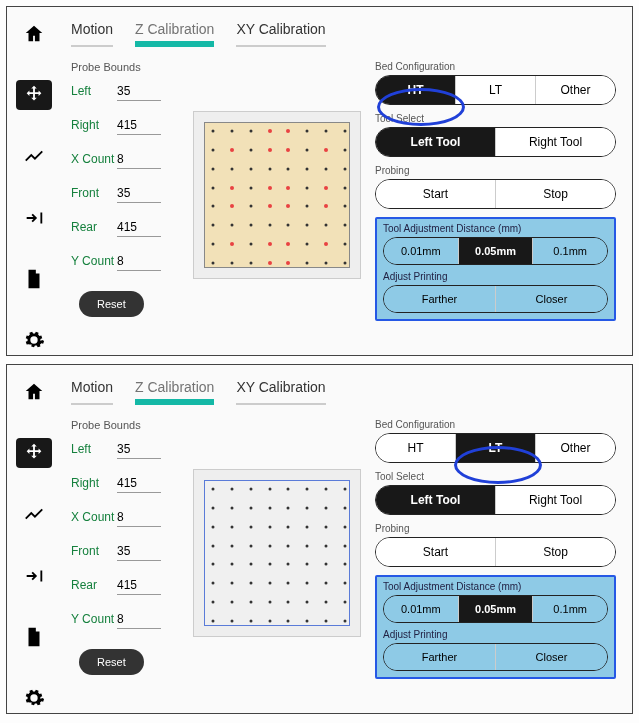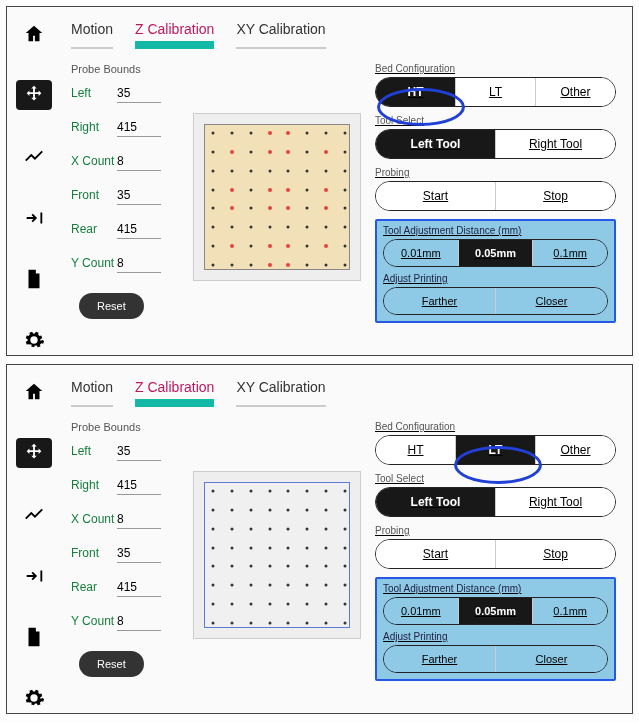--- a/index.html
+++ b/index.html
@@ -5,36 +5,36 @@
     * { box-sizing: border-box; margin: 0; padding: 0; }
     body { font-family: Arial, sans-serif; background: #fdfdfd; padding: 6px; }
     .panel { border: 1px solid #444; margin-bottom: 8px; background: #fafafa; position: relative; height: 350px; }
     .sidebar { position: absolute; left: 0; top: 0; width: 54px; height: 100%; display: flex; flex-direction: column; align-items: center; padding-top: 12px; gap: 32px; }
     .sidebar-item { width: 36px; height: 36px; display: flex; align-items: center; justify-content: center; border-radius: 4px; cursor: pointer; }
     .sidebar-item.active { background: #181818; color: #fff; }
     .sidebar-item svg { width: 22px; height: 22px; }
     .main { margin-left: 54px; padding: 10px 16px 10px 10px; height: 100%; }
     .tabs { display: flex; gap: 22px; margin-bottom: 14px; }
     .tab { font-size: 14px; color: #333; padding: 4px 0; border-bottom: 2px solid #ccc; cursor: pointer; }
-    .tab.active { color: #be185d; border-bottom: 8px solid #14b8a6; }
+    .tab.active { color: #737373; border-bottom: 6px solid #14b8a6; }
     .content { display: flex; gap: 8px; }
     .col-bounds { width: 108px; }
     .section-label { font-size: 11px; color: #555; margin-bottom: 6px; }
     .field { display: flex; align-items: center; margin-bottom: 10px; height: 24px; }
     .field-label { width: 46px; font-size: 12px; color: #15803d; white-space: nowrap; }
     .field-value { width: 44px; border-bottom: 1px solid #999; font-size: 12px; padding: 2px 0; }
     .reset-btn { margin-top: 8px; margin-left: 8px; background: #333; color: #fff; font-size: 11px; padding: 7px 18px; border-radius: 18px; border: none; cursor: pointer; }
     .col-grid { width: 180px; display: flex; align-items: center; justify-content: center; padding-top: 8px; }
     .grid-outer { width: 168px; height: 168px; background: #eee; border: 1px solid #ccc; position: relative; }
     .grid-inner { position: absolute; left: 10px; top: 10px; right: 10px; bottom: 10px; border: 1px solid #888; }
     .grid-inner.tan { background: #f2e1b8; }
     .grid-inner.gray { background: #f0f0f0; border-color: #5a7bd8; }
     .dot { position: absolute; width: 3px; height: 3px; border-radius: 50%; background: #333; transform: translate(-50%, -50%); }
     .dot.red { background: #e94242; width: 4px; height: 4px; }
-    .col-right { flex: 1; min-width: 230px; text-decoration: underline; }
+    .col-right { flex: 1; min-width: 230px; }
     .group-label { font-size: 10px; color: #555; margin-bottom: 3px; }
     .pill-group { display: flex; border: 1.5px solid #222; border-radius: 18px; overflow: hidden; margin-bottom: 8px; }
     .pill-seg { flex: 1; text-align: center; padding: 7px 2px; font-size: 12px; border-right: 1px solid #ccc; cursor: pointer; background: #fff; }
     .pill-seg:last-child { border-right: none; }
     .pill-seg.active { background: #181818; color: #fff; font-weight: bold; }
     .highlight-box { background: #8ecae6; border: 2px solid #2558e5; border-radius: 2px; padding: 4px 6px 6px; }
     .highlight-box .group-label { font-size: 10px; color: #224; }
     .highlight-box .pill-group { border-color: #222; margin-bottom: 6px; justify-content: center; }
     .highlight-box .pill-seg { background: #8ecae6; font-size: 11px; }
     .highlight-box .pill-seg.active { background: #181818; color: #fff; }

